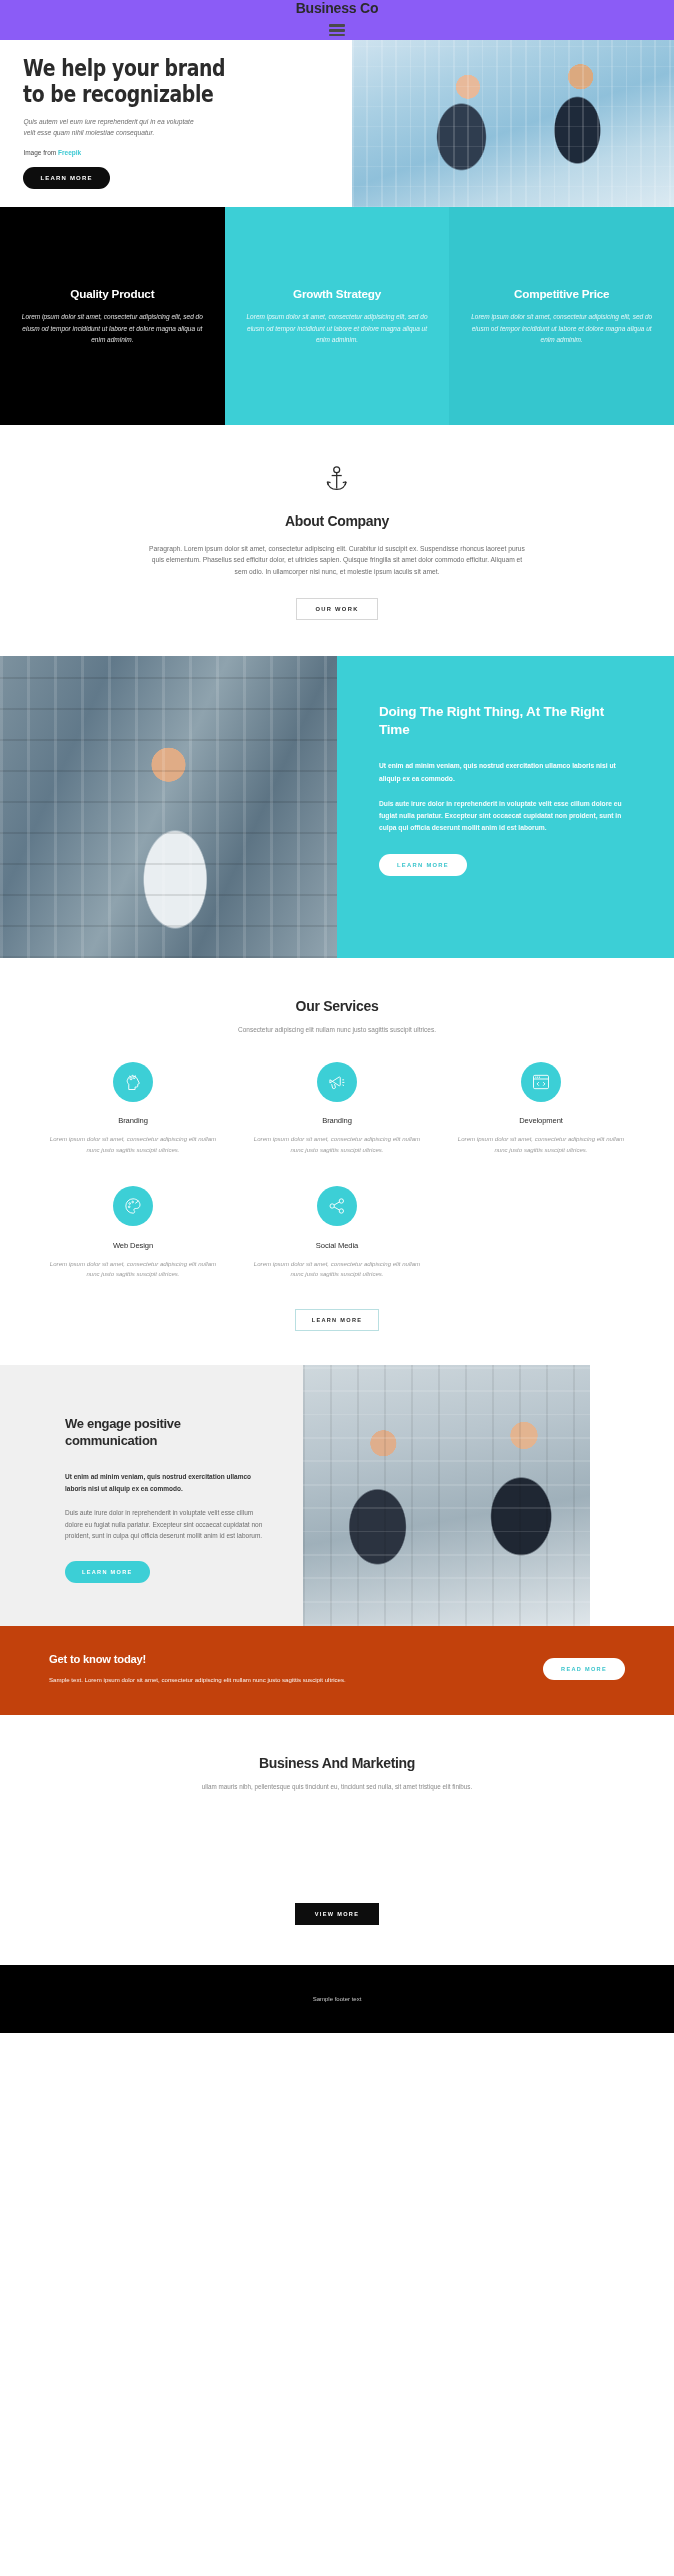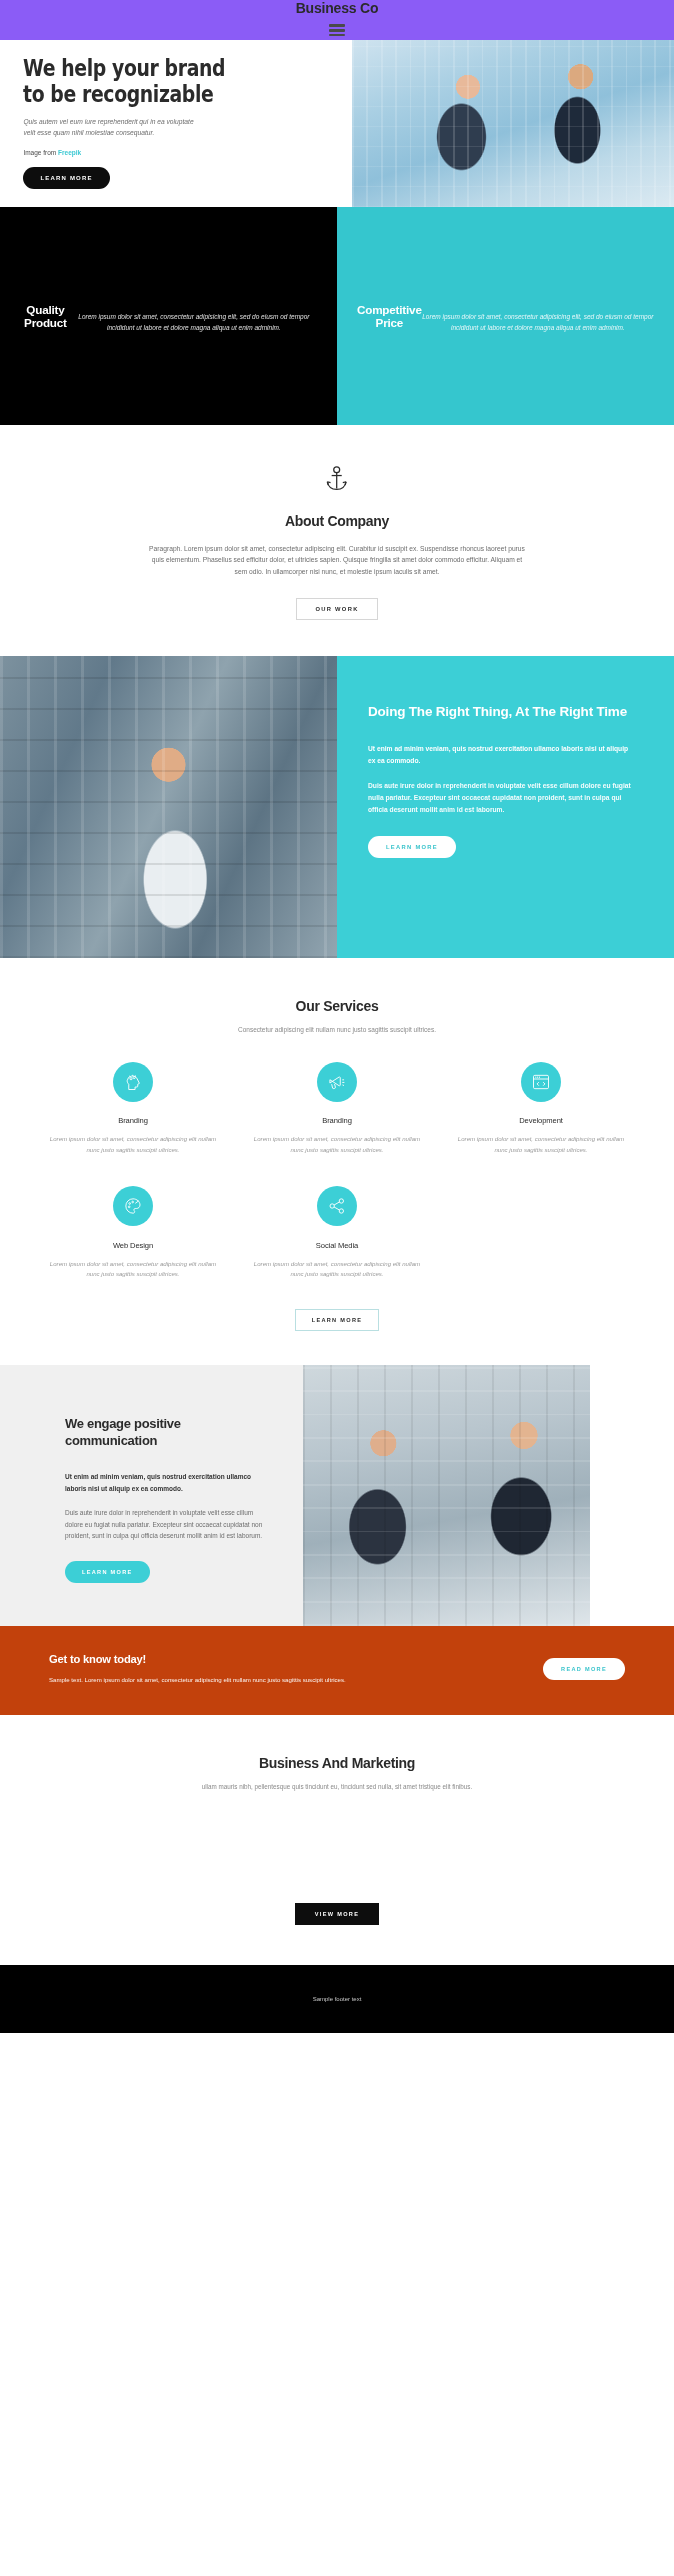--- a/index.html
+++ b/index.html
@@ -67,21 +67,21 @@
   .hero-credit a { color:#3dc9d3; text-decoration:none; font-weight:bold; }
   .btn-dark {
     display:inline-block; margin-top:10.8px;
     background:#0d0d0d; color:#fff; border:none; border-radius:898px;
     font-size:6px; font-weight:bold; letter-spacing:1.2px;
     padding:8px 17px; cursor:pointer; font-family:inherit;
   }
 
   
   .cards { display:flex; width:674px; height:218px; }
-  .card { flex:1; display:flex; flex-direction:row; justify-content:center;
+  .card { flex:1; display:flex; flex-direction:column; justify-content:center;
           align-items:center; padding:0 20px; text-align:center; }
   .card.dark { background:#000; }
   .card.teal { background:#3ccfd6; }
   .card.teal2 { background:#35c6ce; }
   .card h3 { font-size:11.7px; font-weight:bold; color:#fff; letter-spacing:-0.2px; }
   .card p { font-style:italic; font-size:6.5px; line-height:1.74;
             color:rgba(255,255,255,.88); margin-top:11.7px; }
 
   
   .about { padding:41px 0 36px; text-align:center; background:#fff; }
@@ -108,21 +108,21 @@
       linear-gradient(115deg,#7d929f 0%, #61798a 24%, #8fa3ae 48%, #5d7484 70%, #93a6b1 100%);
     background-repeat:no-repeat;
     position:relative;
   }
   .split-img:after{
     content:""; position:absolute; inset:0;
     background:
       repeating-linear-gradient(90deg, rgba(255,255,255,.13) 0 2.7px, transparent 2.7px 27px),
       repeating-linear-gradient(0deg, rgba(0,0,0,.10) 0 1.8px, transparent 1.8px 31px);
   }
-  .split-copy { width:337px; background:#3ccfd6; padding:47px 43px 0 31px; }
+  .split-copy { width:337px; background:#3ccfd6; padding:47px 43px 0 42px; }
   .split-copy h2 {
     font-size:13.5px; font-weight:bold; color:#fff;
     line-height:1.32; letter-spacing:-0.2px;
   }
   .split-copy .lead {
     font-size:6.7px; font-weight:bold; line-height:1.8;
     color:#ffffff; margin-top:21.6px;
   }
   .split-copy .body {
     font-size:6.7px; font-weight:bold; line-height:1.8;
@@ -247,20 +247,24 @@
       <h1 class="hero-title">We help your brand to be recognizable</h1>
       <p class="hero-sub">Quis autem vel eum iure reprehenderit qui in ea voluptate velit esse quam nihil molestiae consequatur.</p>
       <p class="hero-credit"><span>Image from </span><a href="#">Freepik</a></p>
       <button class="btn-dark">LEARN MORE</button>
     </div>
   </div>
 
   <div class="cards">
     <div class="card dark">
       <h3>Quality Product</h3>
+      <p>Lorem ipsum dolor sit amet, consectetur adipisicing elit, sed do eiusm od tempor incididunt ut labore et dolore magna aliqua ut enim adminim.</p>
+    </div>
+    <div class="card teal">
+      <h3>Growth Strategy</h3>
       <p>Lorem ipsum dolor sit amet, consectetur adipisicing elit, sed do eiusm od tempor incididunt ut labore et dolore magna aliqua ut enim adminim.</p>
     </div>
     <div class="card teal2">
       <h3>Competitive Price</h3>
       <p>Lorem ipsum dolor sit amet, consectetur adipisicing elit, sed do eiusm od tempor incididunt ut labore et dolore magna aliqua ut enim adminim.</p>
     </div>
   </div>
 
   <div class="about">
     <svg class="anchor-ico" width="23.4" height="27" viewBox="0 0 26 30" fill="none">

